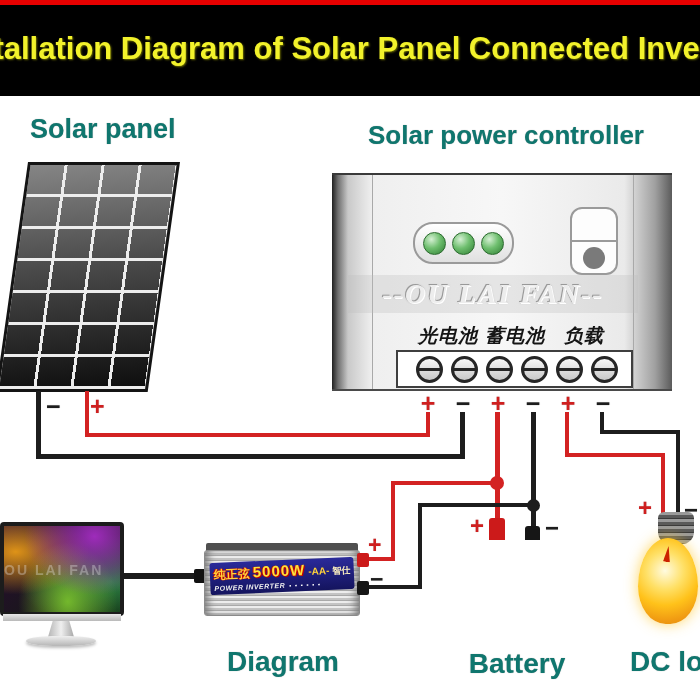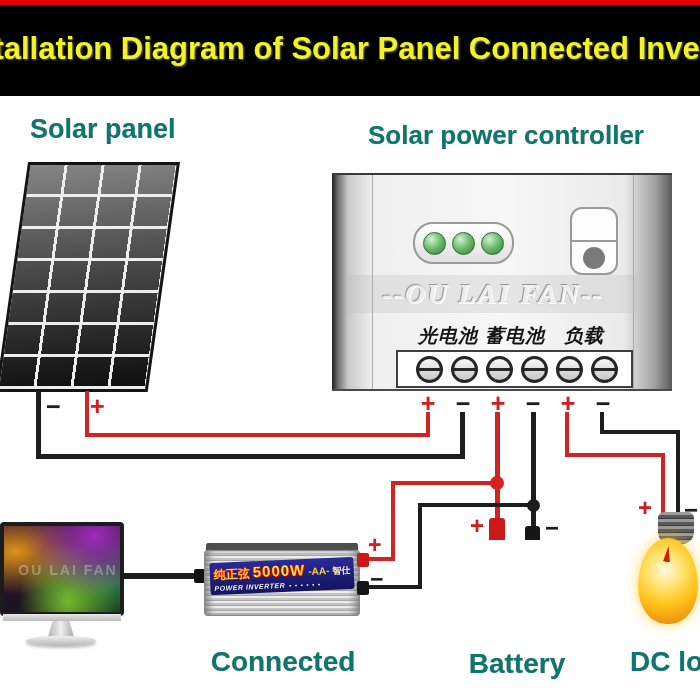--- a/index.html
+++ b/index.html
@@ -74,21 +74,21 @@
 
   
   .monitor-screen{left:0;top:522px;width:124px;height:94px;box-sizing:border-box;
     border:4px solid #1c1c1c;border-radius:4px;
     background:
       radial-gradient(ellipse at 78% 12%,rgba(165,45,195,.95),transparent 55%),
       radial-gradient(ellipse at 10% 30%,rgba(255,170,20,.85),transparent 50%),
       radial-gradient(ellipse at 55% 88%,rgba(130,205,45,.85),transparent 55%),
       radial-gradient(ellipse at 92% 65%,rgba(60,185,95,.65),transparent 60%),
       linear-gradient(135deg,#2a0b33,#0d1f0a);}
-  .monitor-wm{left:4px;top:562px;width:128px;text-align:center;font-size:14px;font-weight:bold;
+  .monitor-wm{left:4px;top:562px;width:128px;text-align:left;font-size:14px;font-weight:bold;
     letter-spacing:2px;color:rgba(235,235,235,.34);white-space:nowrap;overflow:hidden;}
   .monitor-chin{left:3px;top:614px;width:118px;height:7px;background:linear-gradient(#e8e8e8,#b9b9b9);}
   .monitor-neck{left:48px;top:621px;width:26px;height:16px;background:linear-gradient(90deg,#b5b5b5,#efefef,#a8a8a8);
     clip-path:polygon(18% 0,82% 0,100% 100%,0 100%);}
   .monitor-base{left:26px;top:636px;width:70px;height:10px;border-radius:50%/65%;
     background:linear-gradient(#efefef,#b5b5b5);box-shadow:0 2px 3px rgba(0,0,0,.25);}
   .ac-cable{left:120px;top:573px;width:88px;height:6px;background:#1b1b1b;}
   .ac-plug{left:194px;top:569px;width:13px;height:14px;background:#111;border-radius:2px;}
 
   
@@ -238,17 +238,17 @@
   <div class="abs bat-post-b"></div>
   <div class="abs sign pos" style="left:470px;top:512px;font-size:24px;">+</div>
   <div class="abs sign neg" style="left:545px;top:514px;font-size:24px;">−</div>
 
   <div class="abs bulb-base"></div>
   <div class="abs bulb-glass"></div>
   <div class="abs bulb-filament"></div>
   <div class="abs sign pos" style="left:638px;top:494px;font-size:24px;">+</div>
   <div class="abs sign neg" style="left:684px;top:496px;font-size:24px;">−</div>
 
-  <div class="abs sec-label lbl-inv">Connected</div>
+  <div class="abs sec-label lbl-inv">Diagram</div>
   <div class="abs sec-label lbl-bat">Battery</div>
   <div class="abs sec-label lbl-dc">DC load</div>
 
 </div>
 
 </body></html>

